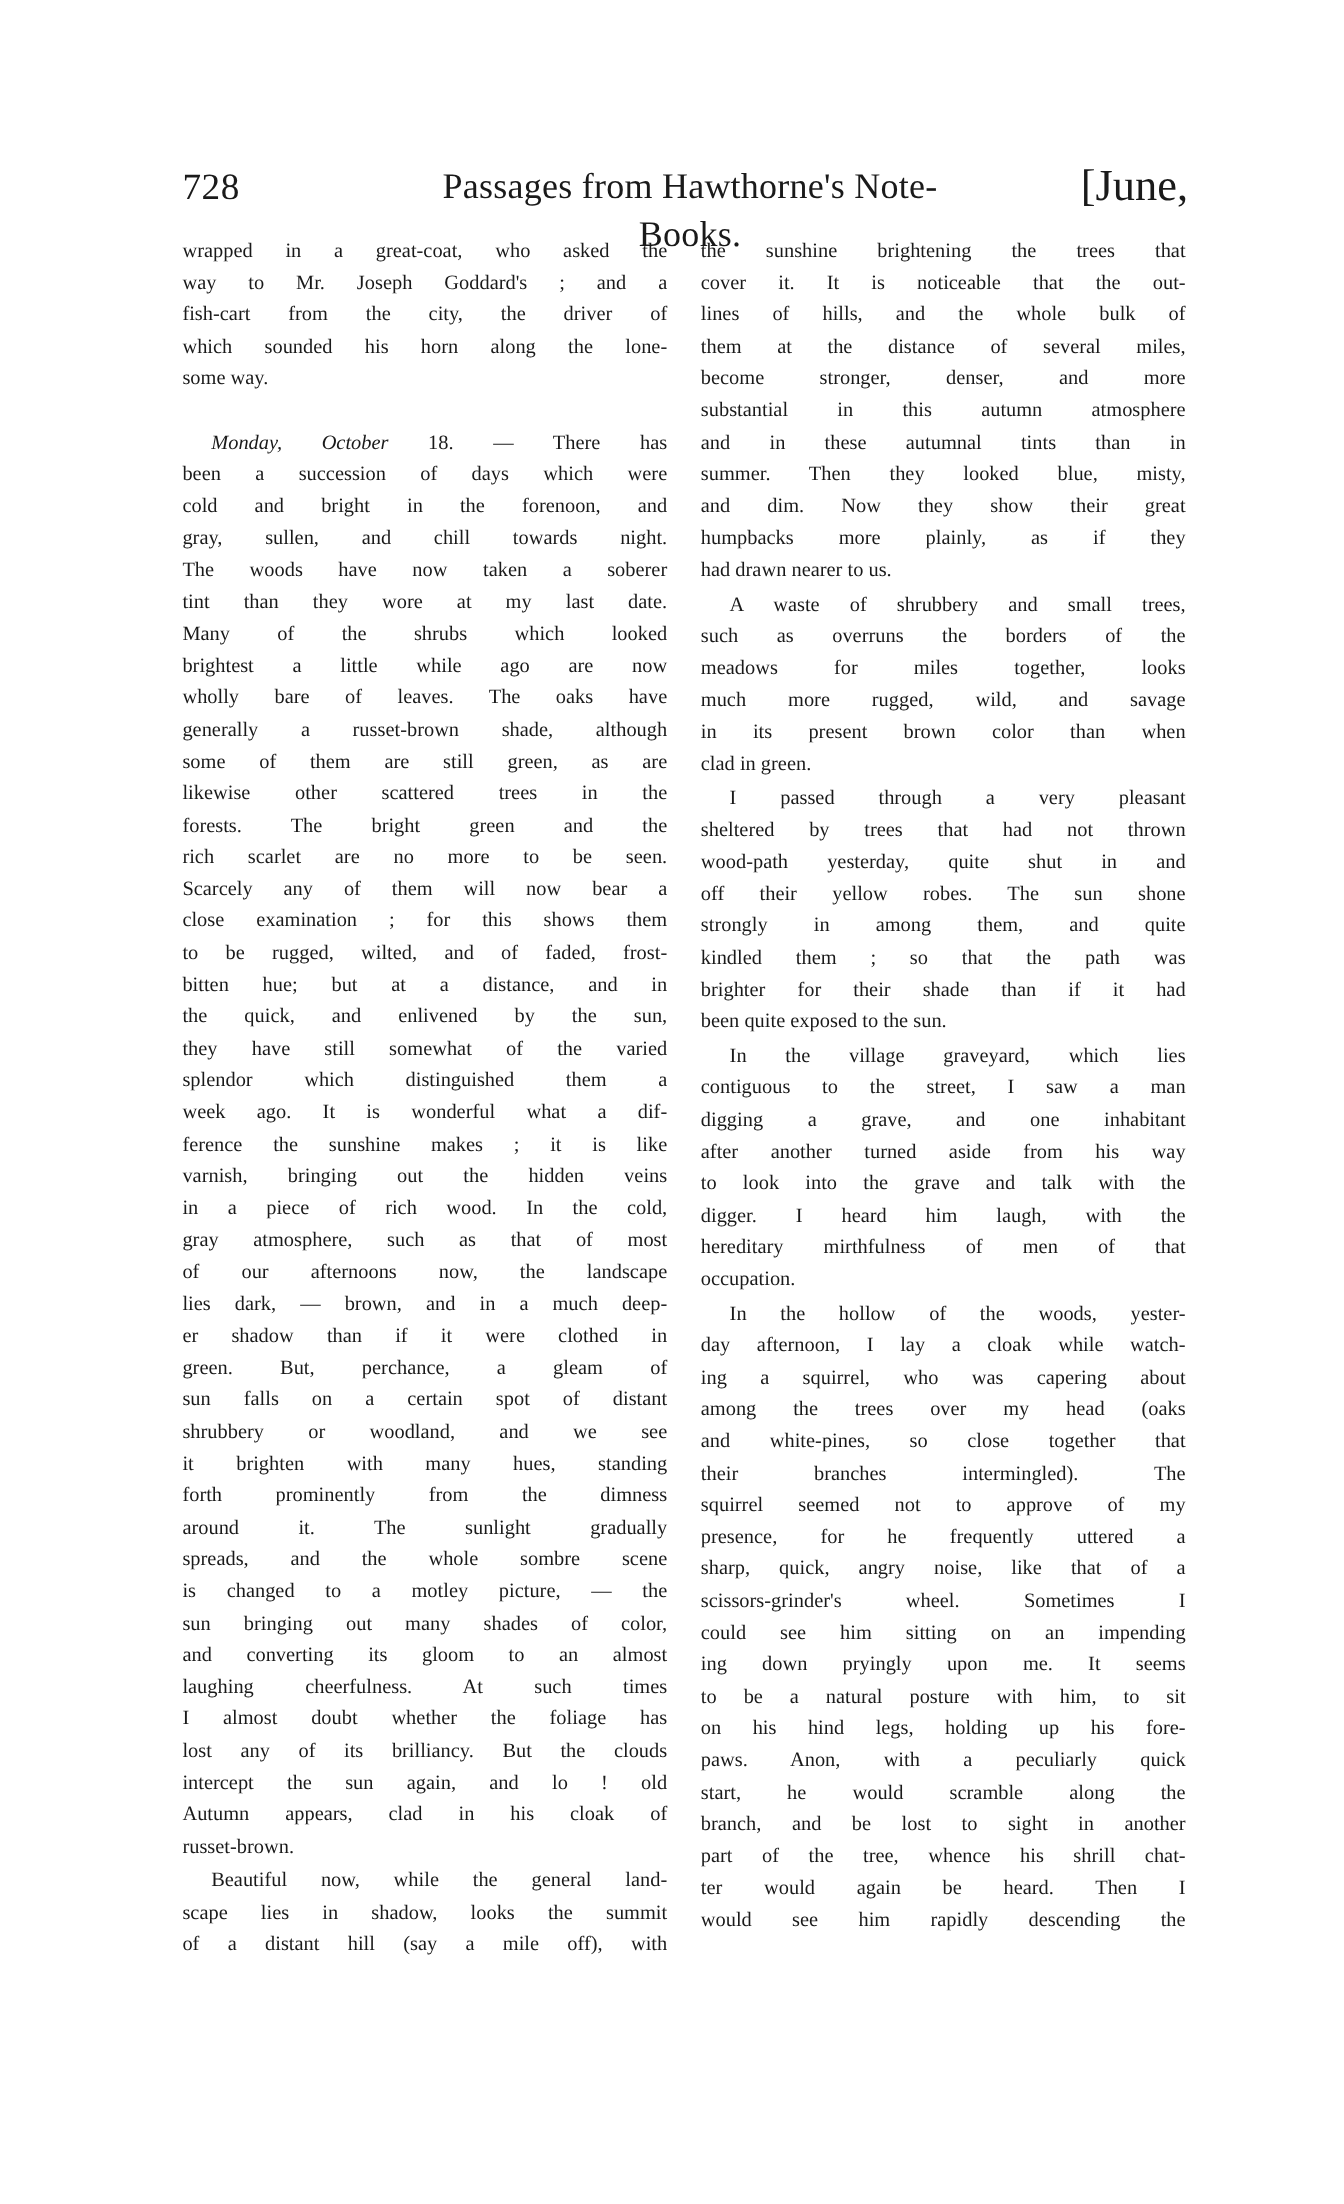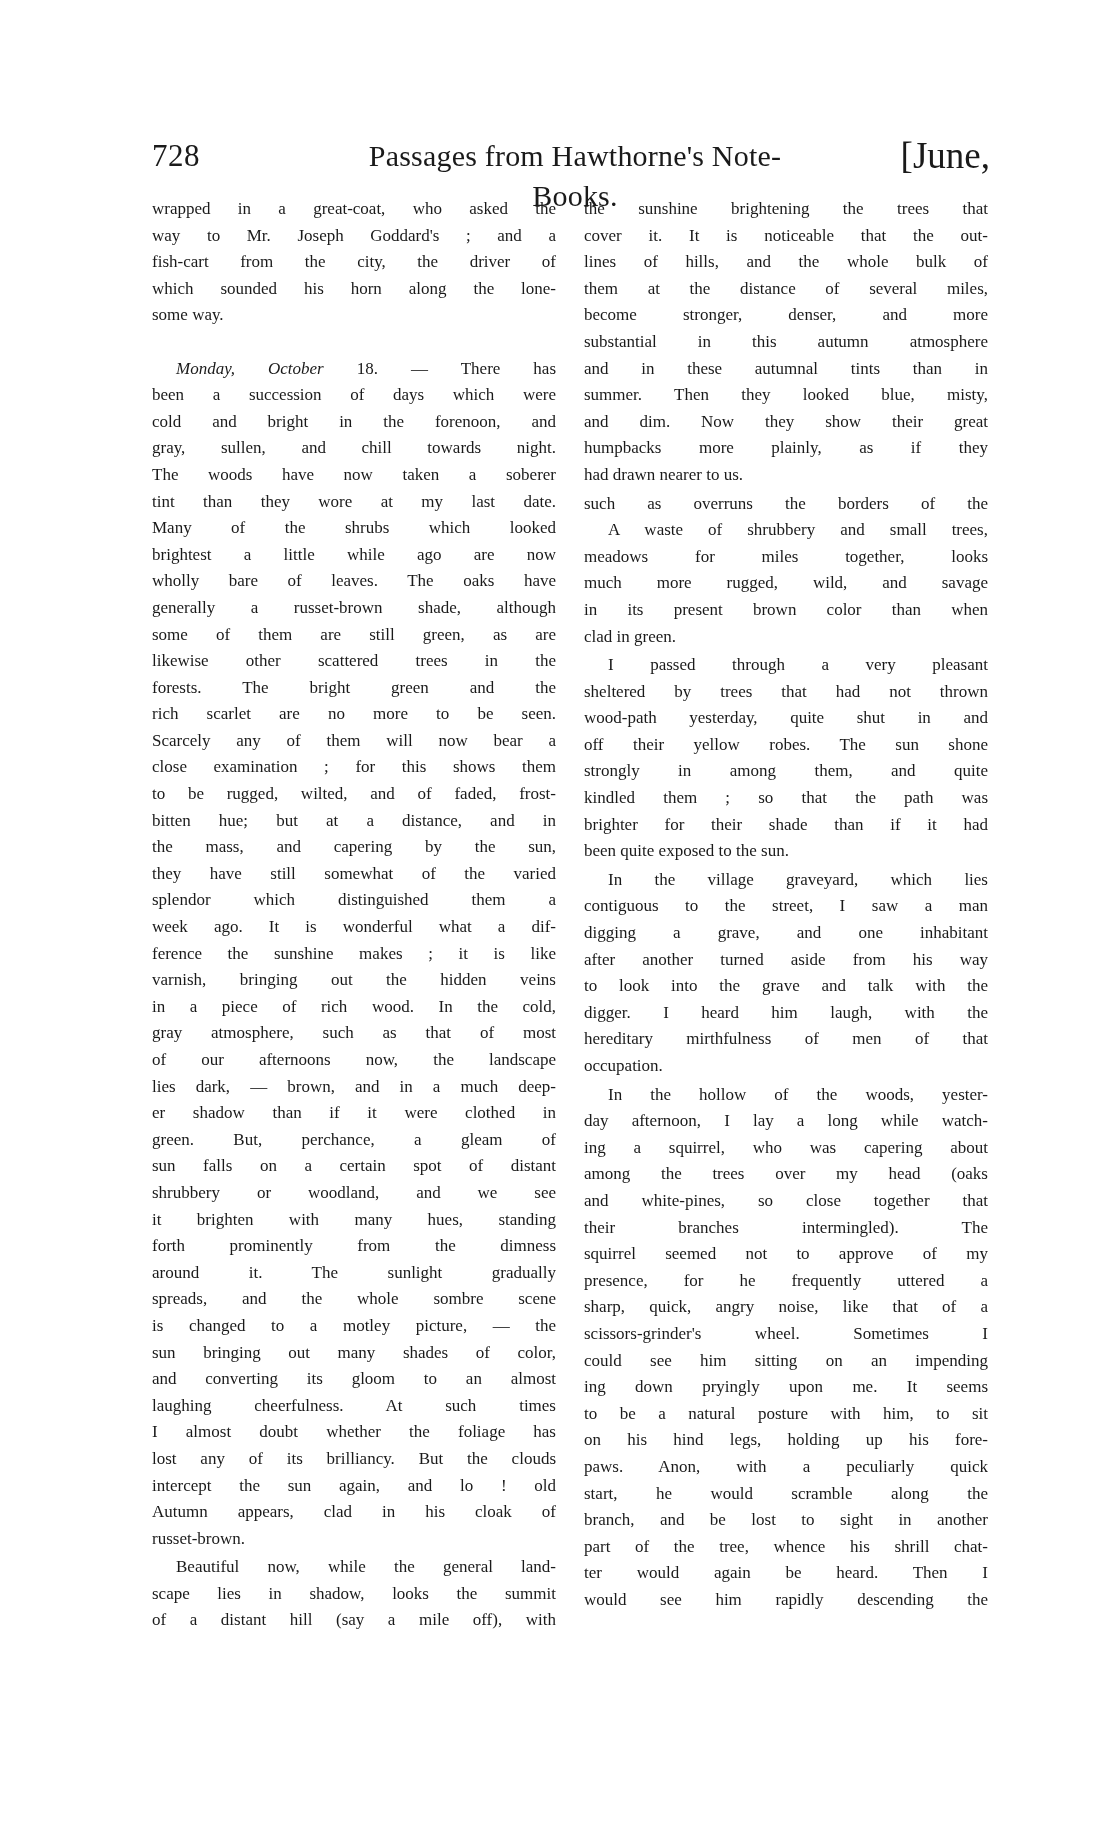--- a/index.html
+++ b/index.html
@@ -103,21 +103,21 @@
       <span class="line">wholly bare of leaves. The oaks have</span>
       <span class="line">generally a russet-brown shade, although</span>
       <span class="line">some of them are still green, as are</span>
       <span class="line">likewise other scattered trees in the</span>
       <span class="line">forests. The bright green and the</span>
       <span class="line">rich scarlet are no more to be seen.</span>
       <span class="line">Scarcely any of them will now bear a</span>
       <span class="line">close examination ; for this shows them</span>
       <span class="line">to be rugged, wilted, and of faded, frost-</span>
       <span class="line">bitten hue; but at a distance, and in</span>
-      <span class="line">the mass, and capering by the sun,</span>
+      <span class="line">the quick, and enlivened by the sun,</span>
       <span class="line">they have still somewhat of the varied</span>
       <span class="line">splendor which distinguished them a</span>
       <span class="line">week ago. It is wonderful what a dif-</span>
       <span class="line">ference the sunshine makes ; it is like</span>
       <span class="line">varnish, bringing out the hidden veins</span>
       <span class="line">in a piece of rich wood. In the cold,</span>
       <span class="line">gray atmosphere, such as that of most</span>
       <span class="line">of our afternoons now, the landscape</span>
       <span class="line">lies dark, — brown, and in a much deep-</span>
       <span class="line">er shadow than if it were clothed in</span>
@@ -152,22 +152,22 @@
       <span class="line">them at the distance of several miles,</span>
       <span class="line">become stronger, denser, and more</span>
       <span class="line">substantial in this autumn atmosphere</span>
       <span class="line">and in these autumnal tints than in</span>
       <span class="line">summer. Then they looked blue, misty,</span>
       <span class="line">and dim. Now they show their great</span>
       <span class="line">humpbacks more plainly, as if they</span>
       <span class="line last">had drawn nearer to us.</span>
     </div>
     <div class="paragraph" style="margin-top: 2px;">
+      <span class="line indent">A waste of shrubbery and small trees,</span>
       <span class="line">such as overruns the borders of the</span>
-      <span class="line indent">A waste of shrubbery and small trees,</span>
       <span class="line">meadows for miles together, looks</span>
       <span class="line">much more rugged, wild, and savage</span>
       <span class="line">in its present brown color than when</span>
       <span class="line last">clad in green.</span>
     </div>
     <div class="paragraph" style="margin-top: 2px;">
       <span class="line indent">I passed through a very pleasant</span>
       <span class="line">sheltered by trees that had not thrown</span>
       <span class="line">wood-path yesterday, quite shut in and</span>
       <span class="line">off their yellow robes. The sun shone</span>
@@ -181,21 +181,21 @@
       <span class="line">contiguous to the street, I saw a man</span>
       <span class="line">digging a grave, and one inhabitant</span>
       <span class="line">after another turned aside from his way</span>
       <span class="line">to look into the grave and talk with the</span>
       <span class="line">digger. I heard him laugh, with the</span>
       <span class="line">hereditary mirthfulness of men of that</span>
       <span class="line last">occupation.</span>
     </div>
     <div class="paragraph" style="margin-top: 2px;">
       <span class="line indent">In the hollow of the woods, yester-</span>
-      <span class="line">day afternoon, I lay a long while watch-</span>
+      <span class="line">day afternoon, I lay a cloak while watch-</span>
       <span class="line">ing a squirrel, who was capering about</span>
       <span class="line">among the trees over my head (oaks</span>
       <span class="line">and white-pines, so close together that</span>
       <span class="line">their branches intermingled). The</span>
       <span class="line">squirrel seemed not to approve of my</span>
       <span class="line">presence, for he frequently uttered a</span>
       <span class="line">sharp, quick, angry noise, like that of a</span>
       <span class="line">scissors-grinder's wheel. Sometimes I</span>
       <span class="line">could see him sitting on an impending</span>
       <span class="line">ing down pryingly upon me. It seems</span>

